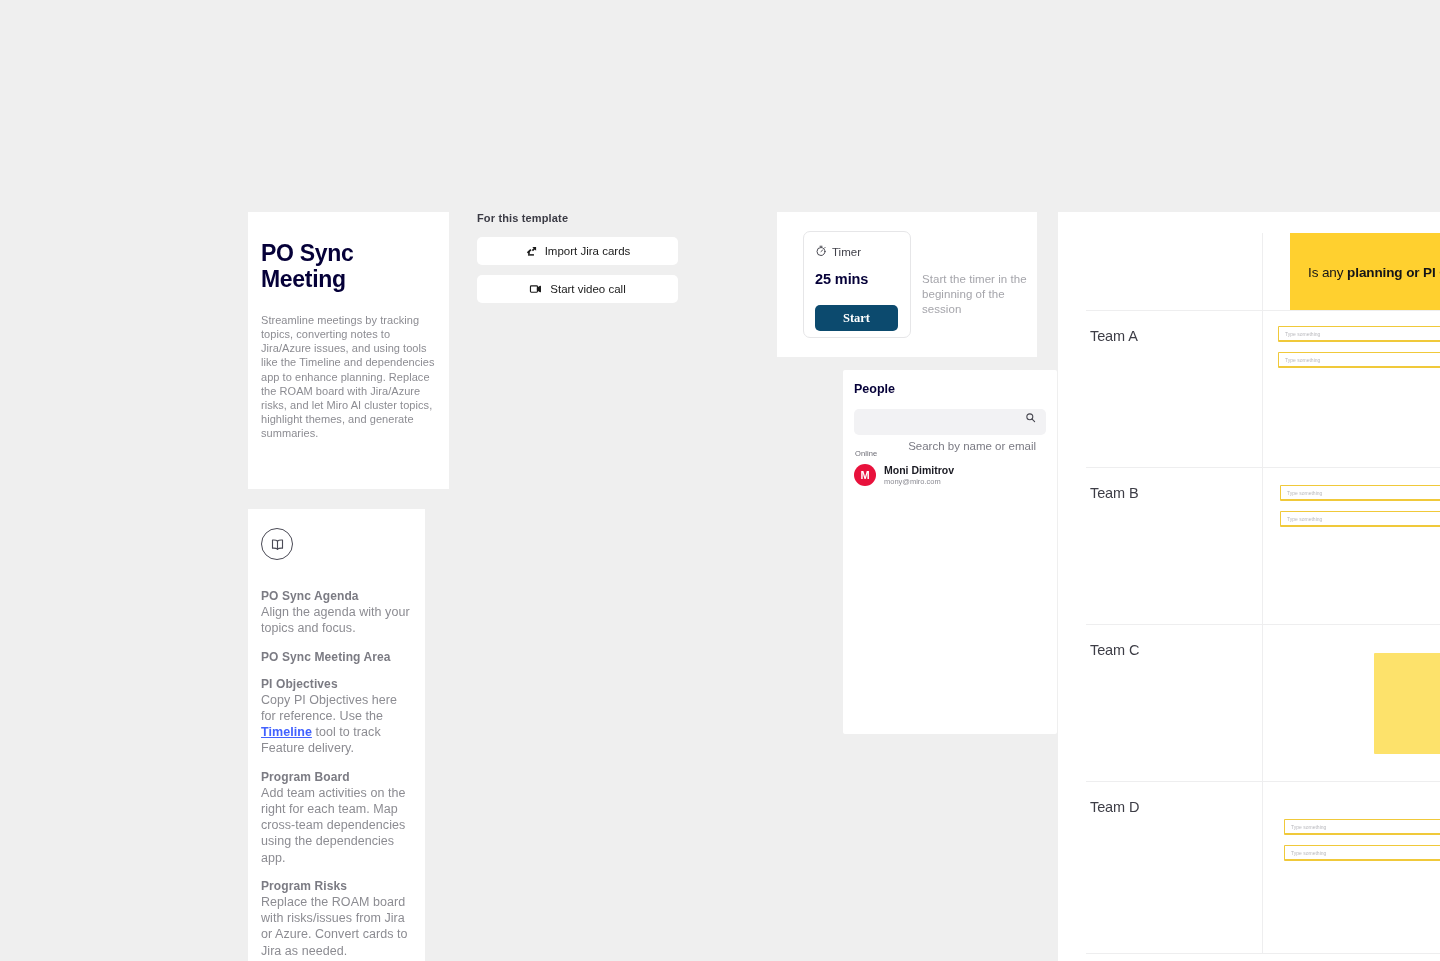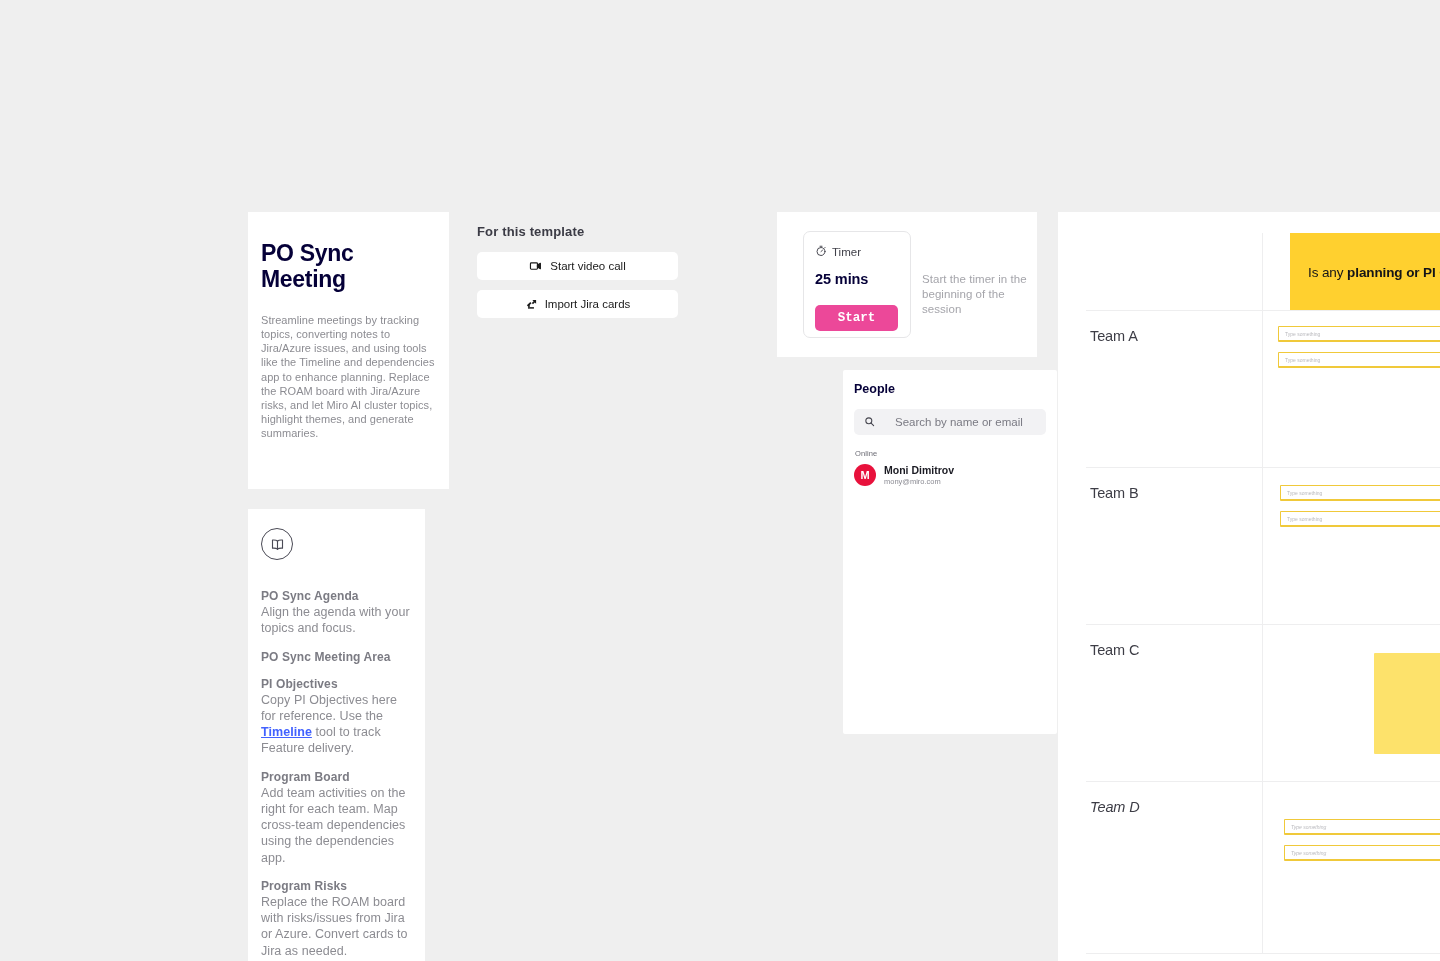--- a/index.html
+++ b/index.html
@@ -89,26 +89,25 @@
   }
 
   
   #template-actions {
     position: absolute;
     left: 477px;
     top: 212px;
     width: 206px;
   }
   #template-label {
-    font-size: 13px;
+    font-size: 11px;
     font-weight: 700;
     color: #3b3b45;
     letter-spacing: 0.15px;
     margin-bottom: 13px;
-    margin-top: 12px;
   }
   .pill-btn {
     width: 201px;
     height: 28px;
     background: #ffffff;
     border-radius: 5px;
     display: flex;
     align-items: center;
     justify-content: center;
     gap: 7px;
@@ -150,31 +149,31 @@
   #timer-value {
     font-size: 14.5px;
     font-weight: 700;
     color: #050038;
     margin-bottom: 18px;
     letter-spacing: -0.1px;
   }
   #timer-start {
     width: 83px;
     height: 26px;
-    background: #ec4899;
+    background: #0c4a6e;
     border-radius: 5px;
     color: #ffffff;
     font-size: 12.5px;
     font-weight: 600;
     display: flex;
     align-items: center;
     justify-content: center;
     cursor: pointer;
     border: none;
-    font-family: Liberation Mono, monospace;
+    font-family: Liberation Serif, serif;
     user-select: none;
   }
   #timer-hint {
     position: absolute;
     left: 145px;
     top: 60px;
     font-size: 11.5px;
     line-height: 1.32;
     color: #a5a5ab;
     letter-spacing: 0.05px;
@@ -193,25 +192,26 @@
     font-size: 12.5px;
     font-weight: 700;
     color: #050038;
     margin-bottom: 13px;
   }
   #people-search {
     height: 26px;
     background: #f2f2f4;
     border-radius: 5px;
     display: flex;
-    align-items: center;
-    gap: 20px;
+    align-items: flex-end;
+    gap: 13px;
     padding: 0 10px;
     cursor: text;
     box-sizing: border-box;
+    flex-direction: column;
   }
   #people-search-placeholder {
     font-size: 11.5px;
     color: #7a7a83;
   }
   #people-status {
     font-size: 7.5px;
     color: #6b6b74;
     margin: 14px 0 6px 1px;
     letter-spacing: 0.1px;
@@ -361,40 +361,40 @@
   </div>
 
   <div class="agenda-block">
     <div class="agenda-h">Program Risks</div>
     <p class="agenda-p">Replace the ROAM board with risks/issues from Jira or Azure. Convert cards to Jira as needed.</p>
   </div>
 </div>
 
 <div id="template-actions">
   <div id="template-label">For this template</div>
-
-  <div class="pill-btn">
-    <span>
-      <svg width="14" height="14" viewBox="0 0 24 24" fill="none" stroke="#1a1a1a" stroke-width="2" stroke-linejoin="round">
-        <rect x="2.5" y="6.5" width="12" height="11" rx="1.5"></rect>
-        <path d="M14.5 10.5l5-3v9l-5-3z" fill="#1a1a1a"></path>
-      </svg>
-    </span>
-    <span>Start video call</span>
-  </div>
 
   <div class="pill-btn">
     <span>
       <svg width="13" height="13" viewBox="0 0 24 24" fill="#1a1a1a">
         <path d="M3.5 13.5l6.2-6.2 2.3 2.3-6.2 6.2z"></path>
         <path d="M13.5 3.5h7v7l-2.4-2.4-3.4 3.4-2.2-2.2 3.4-3.4z"></path>
         <path d="M9 16.5h7.5V20H5.5v-9H9z" opacity="0.85"></path>
       </svg>
     </span>
     <span>Import Jira cards</span>
+  </div>
+
+  <div class="pill-btn">
+    <span>
+      <svg width="14" height="14" viewBox="0 0 24 24" fill="none" stroke="#1a1a1a" stroke-width="2" stroke-linejoin="round">
+        <rect x="2.5" y="6.5" width="12" height="11" rx="1.5"></rect>
+        <path d="M14.5 10.5l5-3v9l-5-3z" fill="#1a1a1a"></path>
+      </svg>
+    </span>
+    <span>Start video call</span>
   </div>
 </div>
 
 <div class="card" id="timer-panel">
   <div id="timer-box">
     <div id="timer-head">
       <span>
         <svg width="12" height="12" viewBox="0 0 24 24" fill="none" stroke="#41414a" stroke-width="1.9" stroke-linecap="round">
           <circle cx="12" cy="13" r="8"></circle>
           <path d="M12 13l3-2.5"></path>
@@ -455,20 +455,20 @@
       <div class="board-row-label" style="top:17px;">Team B</div>
       <div class="sticky-input" style="left:194px;top:17px;width:173px;">Type something</div>
       <div class="sticky-input" style="left:194px;top:43px;width:173px;">Type something</div>
     </div>
 
     <div class="board-row" style="top:392px;height:157px;">
       <div class="board-row-label" style="top:17px;">Team C</div>
       <div class="sticky-note" style="left:288px;top:28px;width:94px;height:101px;"></div>
     </div>
 
-    <div class="board-row" style="top:549px;height:172px;font-style:italic;">
+    <div class="board-row" style="top:549px;height:172px;">
       <div class="board-row-label" style="top:17px;">Team D</div>
       <div class="sticky-input" style="left:198px;top:37px;width:169px;">Type something</div>
       <div class="sticky-input" style="left:198px;top:63px;width:169px;">Type something</div>
     </div>
 
   </div>
 </div>
 
 </body></html>

